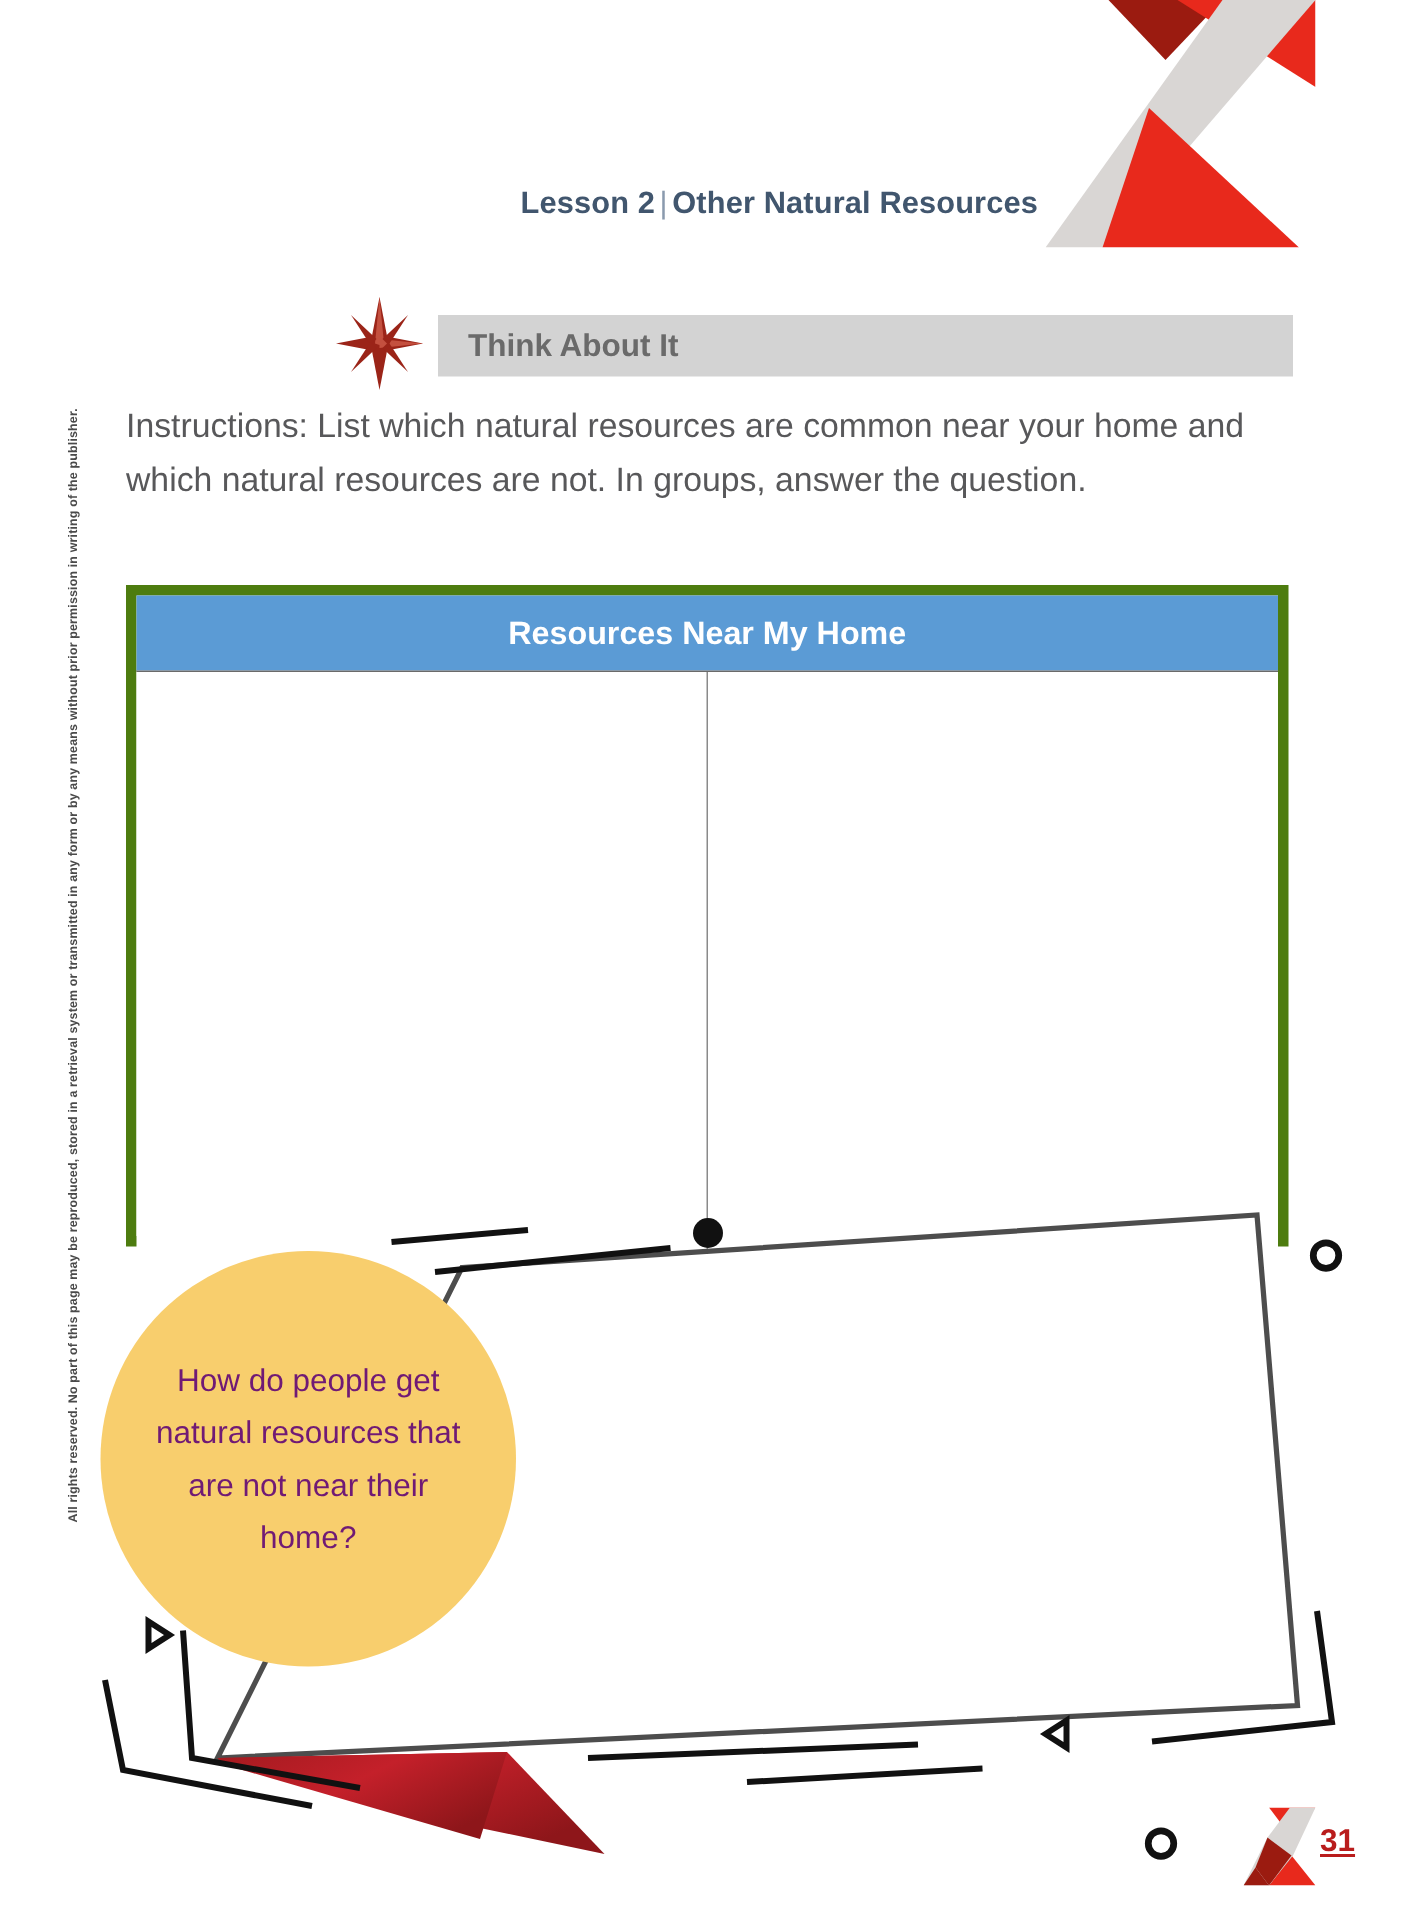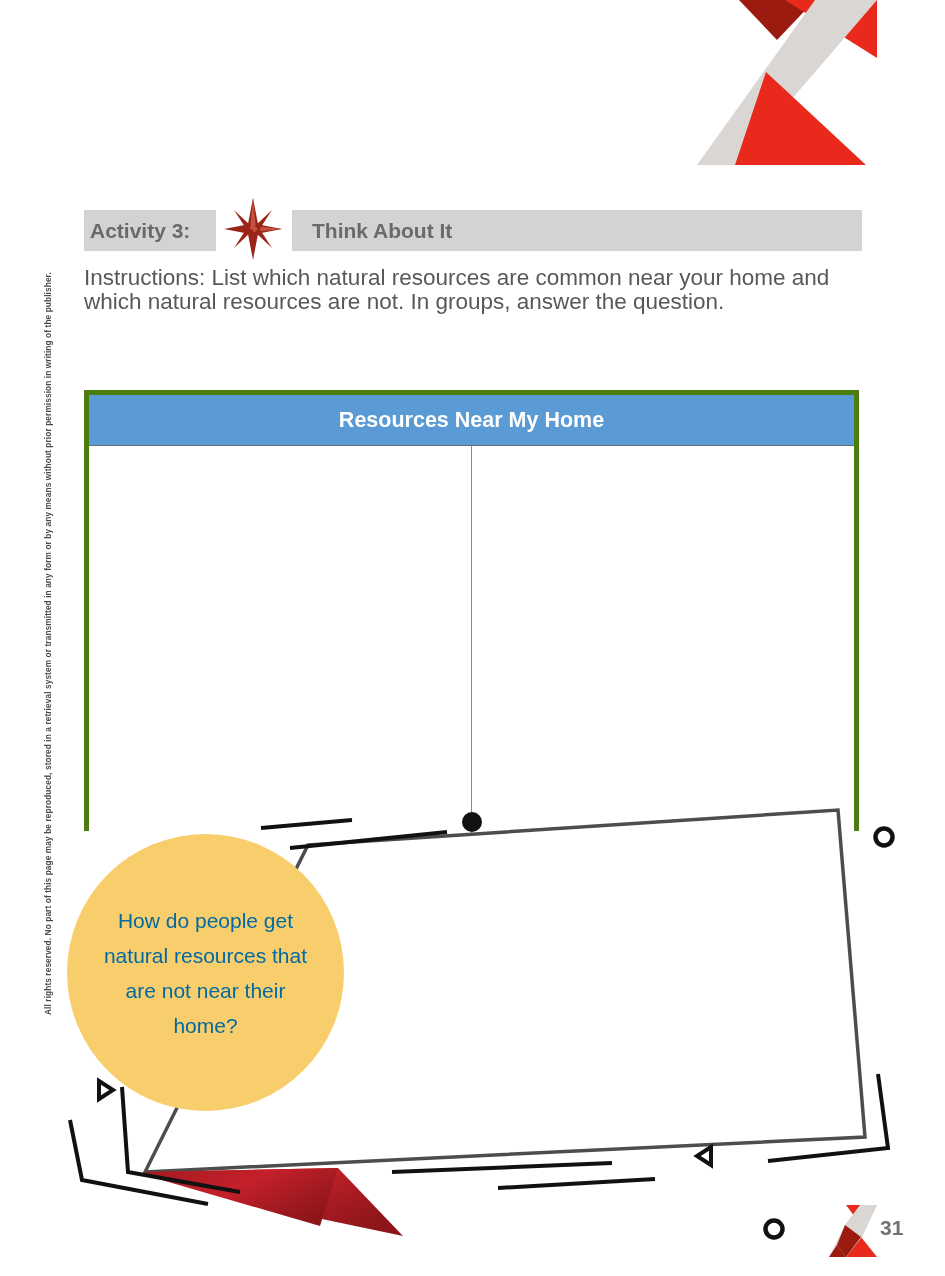--- a/index.html
+++ b/index.html
@@ -84,21 +84,21 @@
     height: 66px;
   }
 
   
   .instructions {
     position: absolute;
     left: 84px;
     top: 266px;
     width: 790px;
     font-size: 22.5px;
-    line-height: 24px;
+    line-height: 36px;
     color: #58585A;
   }
 
   
   .copyright {
     position: absolute;
     left: -332px;
     top: 630px;
     width: 760px;
     transform: rotate(-90deg);
@@ -110,21 +110,21 @@
     letter-spacing: 0.1px;
   }
 
   
   .res-table {
     position: absolute;
     left: 84px;
     top: 390px;
     width: 775px;
     height: 441px;
-    border: 5px solid #4d7c0f;
+    border: 7px solid #4d7c0f;
     box-sizing: border-box;
   }
   .res-thead {
     display: flex;
     height: 50px;
     background: #5B9BD5;
   }
   .res-th {
     flex: 1;
     display: flex;
@@ -173,54 +173,57 @@
     background: #F8CE6D;
     display: flex;
     align-items: center;
     justify-content: center;
   }
   .question-text {
     width: 215px;
     text-align: center;
     font-size: 21px;
     line-height: 35px;
-    color: #0369a1;
+    color: #701a75;
   }
 
   
   .footer-logo {
     position: absolute;
     left: 829px;
     top: 1205px;
     width: 48px;
     height: 52px;
   }
   .page-number {
     position: absolute;
     left: 880px;
     top: 1216px;
     font-size: 21px;
     font-weight: bold;
-    color: #737373;
+    color: #b91c1c;
+    text-decoration: underline;
   }
 </style>
 </head>
 <body>
 
 <div id="page">
 
   <svg class="header-logo" viewBox="0 0 180 165" preserveAspectRatio="none">
     <polygon points="42,0 118,0 80,40" fill="#9B1B10"></polygon>
     <polygon points="88,0 180,0 180,58" fill="#E8291C"></polygon>
     <polygon points="118,0 180,0 38,165 0,165" fill="#D9D6D4"></polygon>
     <polygon points="69,72 169,165 38,165" fill="#E8291C"></polygon>
   </svg>
 
-
-  <div class="activity-label">Activity 3:</div>
+  <div class="lesson-title">
+    <span>Lesson 2</span><span class="lesson-sep">|</span><span>Other Natural Resources</span>
+  </div>
+
 
   <svg class="compass-icon" viewBox="0 0 62 66">
     <polygon points="31,2 36,28 31,34 26,28" fill="#9B2418"></polygon>
     <polygon points="31,64 36,38 31,32 26,38" fill="#9B2418"></polygon>
     <polygon points="2,33 28,28 34,33 28,38" fill="#9B2418"></polygon>
     <polygon points="60,33 34,28 28,33 34,38" fill="#9B2418"></polygon>
     <polygon points="31,2 34,33 31,34 28,33" fill="#C4503F"></polygon>
     <polygon points="60,33 31,36 31,33 31,30" fill="#C4503F"></polygon>
     <polygon points="12,14 29,30 25,34" fill="#9B2418"></polygon>
     <polygon points="50,14 33,30 37,34" fill="#9B2418"></polygon>

